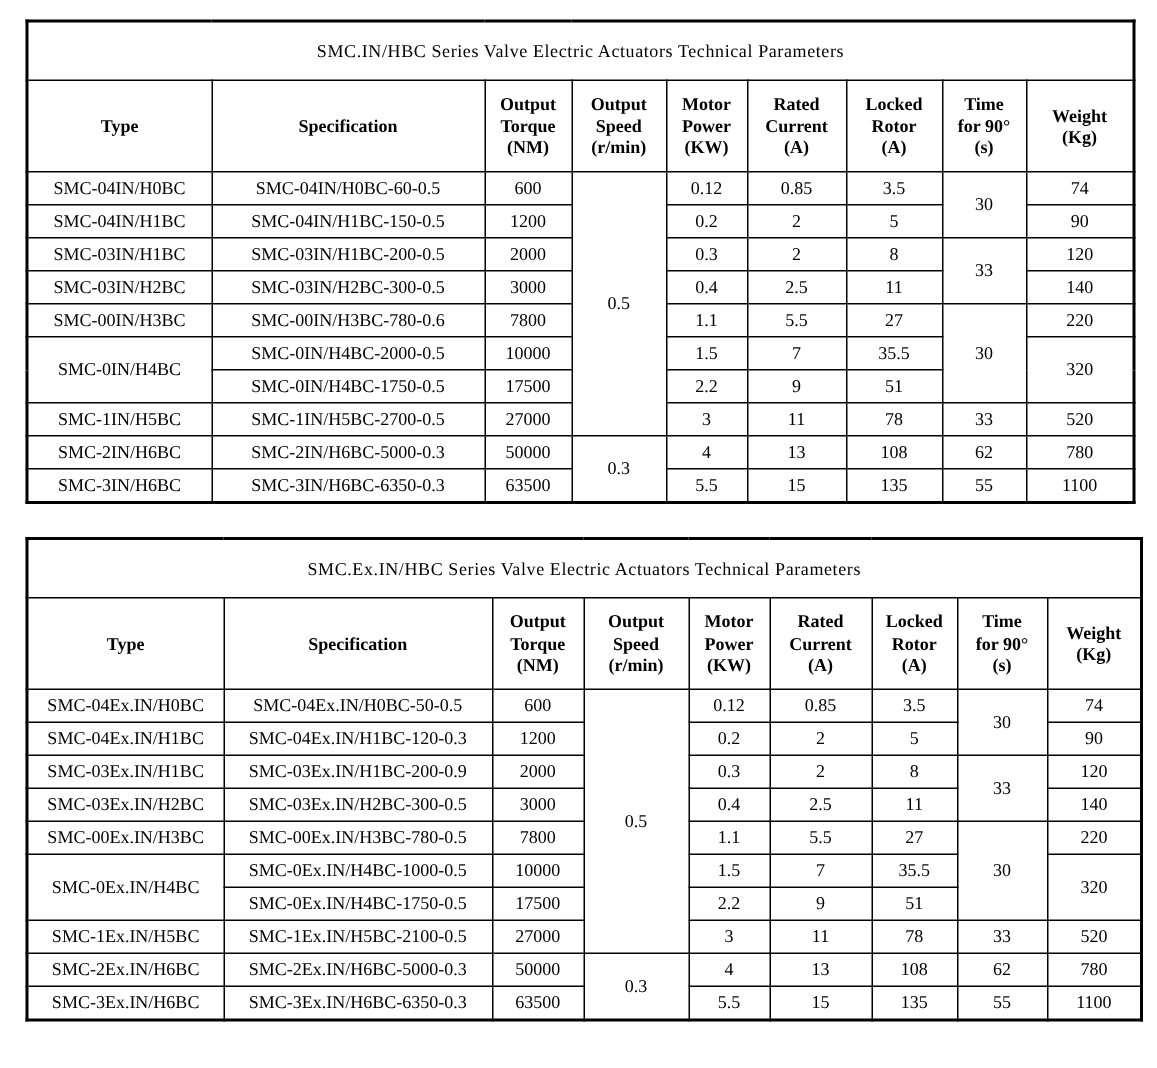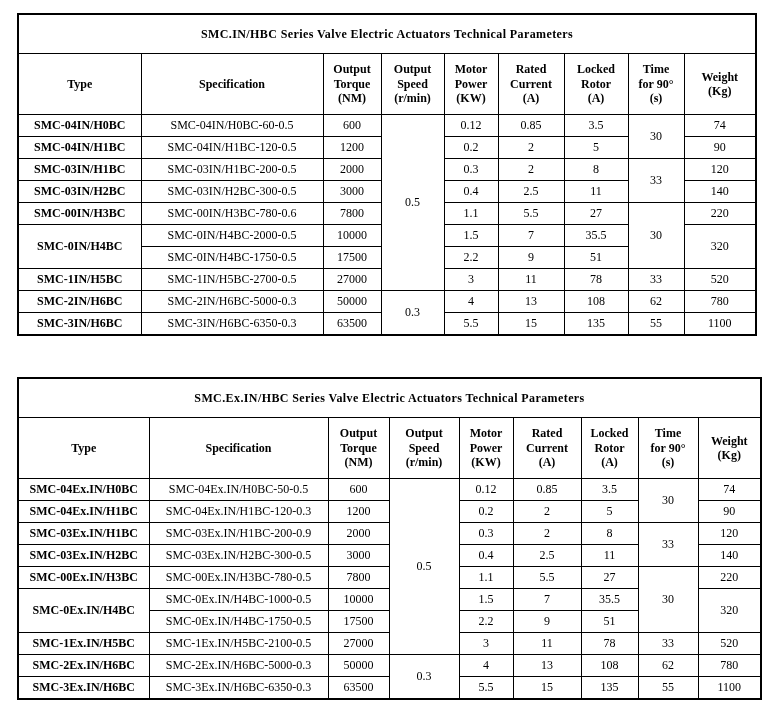--- a/index.html
+++ b/index.html
@@ -8,46 +8,46 @@
     background: #ffffff; color: #000000;
     font-family: "Liberation Serif", "DejaVu Serif", serif;
   }
   .page { padding: 13px 0 0 17px; }
   table.params {
     border-collapse: collapse;
     table-layout: fixed;
     border: 2px solid #000;
     background: #fff;
   }
-  table.params + table.params { margin-top: 41px; }
+  table.params + table.params { margin-top: 22px; }
   table.params td, table.params th {
     border: 1px solid #000;
     text-align: center;
     vertical-align: middle;
     padding: 0 2px;
     font-size: 12px;
     line-height: 1.2;
     overflow: hidden;
     white-space: nowrap;
   }
   .title-cell {
     height: 38px;
-    font-weight: bold;
+    font-weight: normal;
     font-size: 16px;
     letter-spacing: 0.4px;
     border-radius: 15px;
   }
   .header-row th {
     height: 60px;
     font-weight: bold;
     font-size: 12.5px;
     line-height: 1.45;
   }
   tbody td { height: 21px; }
-  tbody td.c0 { font-weight: bold; }
+  tbody td.c0 { font-weight: normal; }
 </style>
 </head>
 <body>
 
 <div class="page">
   <table class="params">
       <colgroup>
         <col style="width: 123px;">
         <col style="width: 182px;">
         <col style="width: 58px;">
@@ -112,21 +112,21 @@
           <td class="c2">600</td>
           <td rowspan="8" class="c3">0.5</td>
           <td class="c4">0.12</td>
           <td class="c5">0.85</td>
           <td class="c6">3.5</td>
           <td rowspan="2" class="c7">30</td>
           <td class="c8">74</td>
         </tr>
         <tr>
           <td class="c0">SMC-04IN/H1BC</td>
-          <td class="c1">SMC-04IN/H1BC-120-0.5</td>
+          <td class="c1">SMC-04IN/H1BC-150-0.5</td>
           <td class="c2">1200</td>
           <td class="c4">0.2</td>
           <td class="c5">2</td>
           <td class="c6">5</td>
           <td class="c8">90</td>
         </tr>
         <tr>
           <td class="c0">SMC-03IN/H1BC</td>
           <td class="c1">SMC-03IN/H1BC-200-0.5</td>
           <td class="c2">2000</td>

